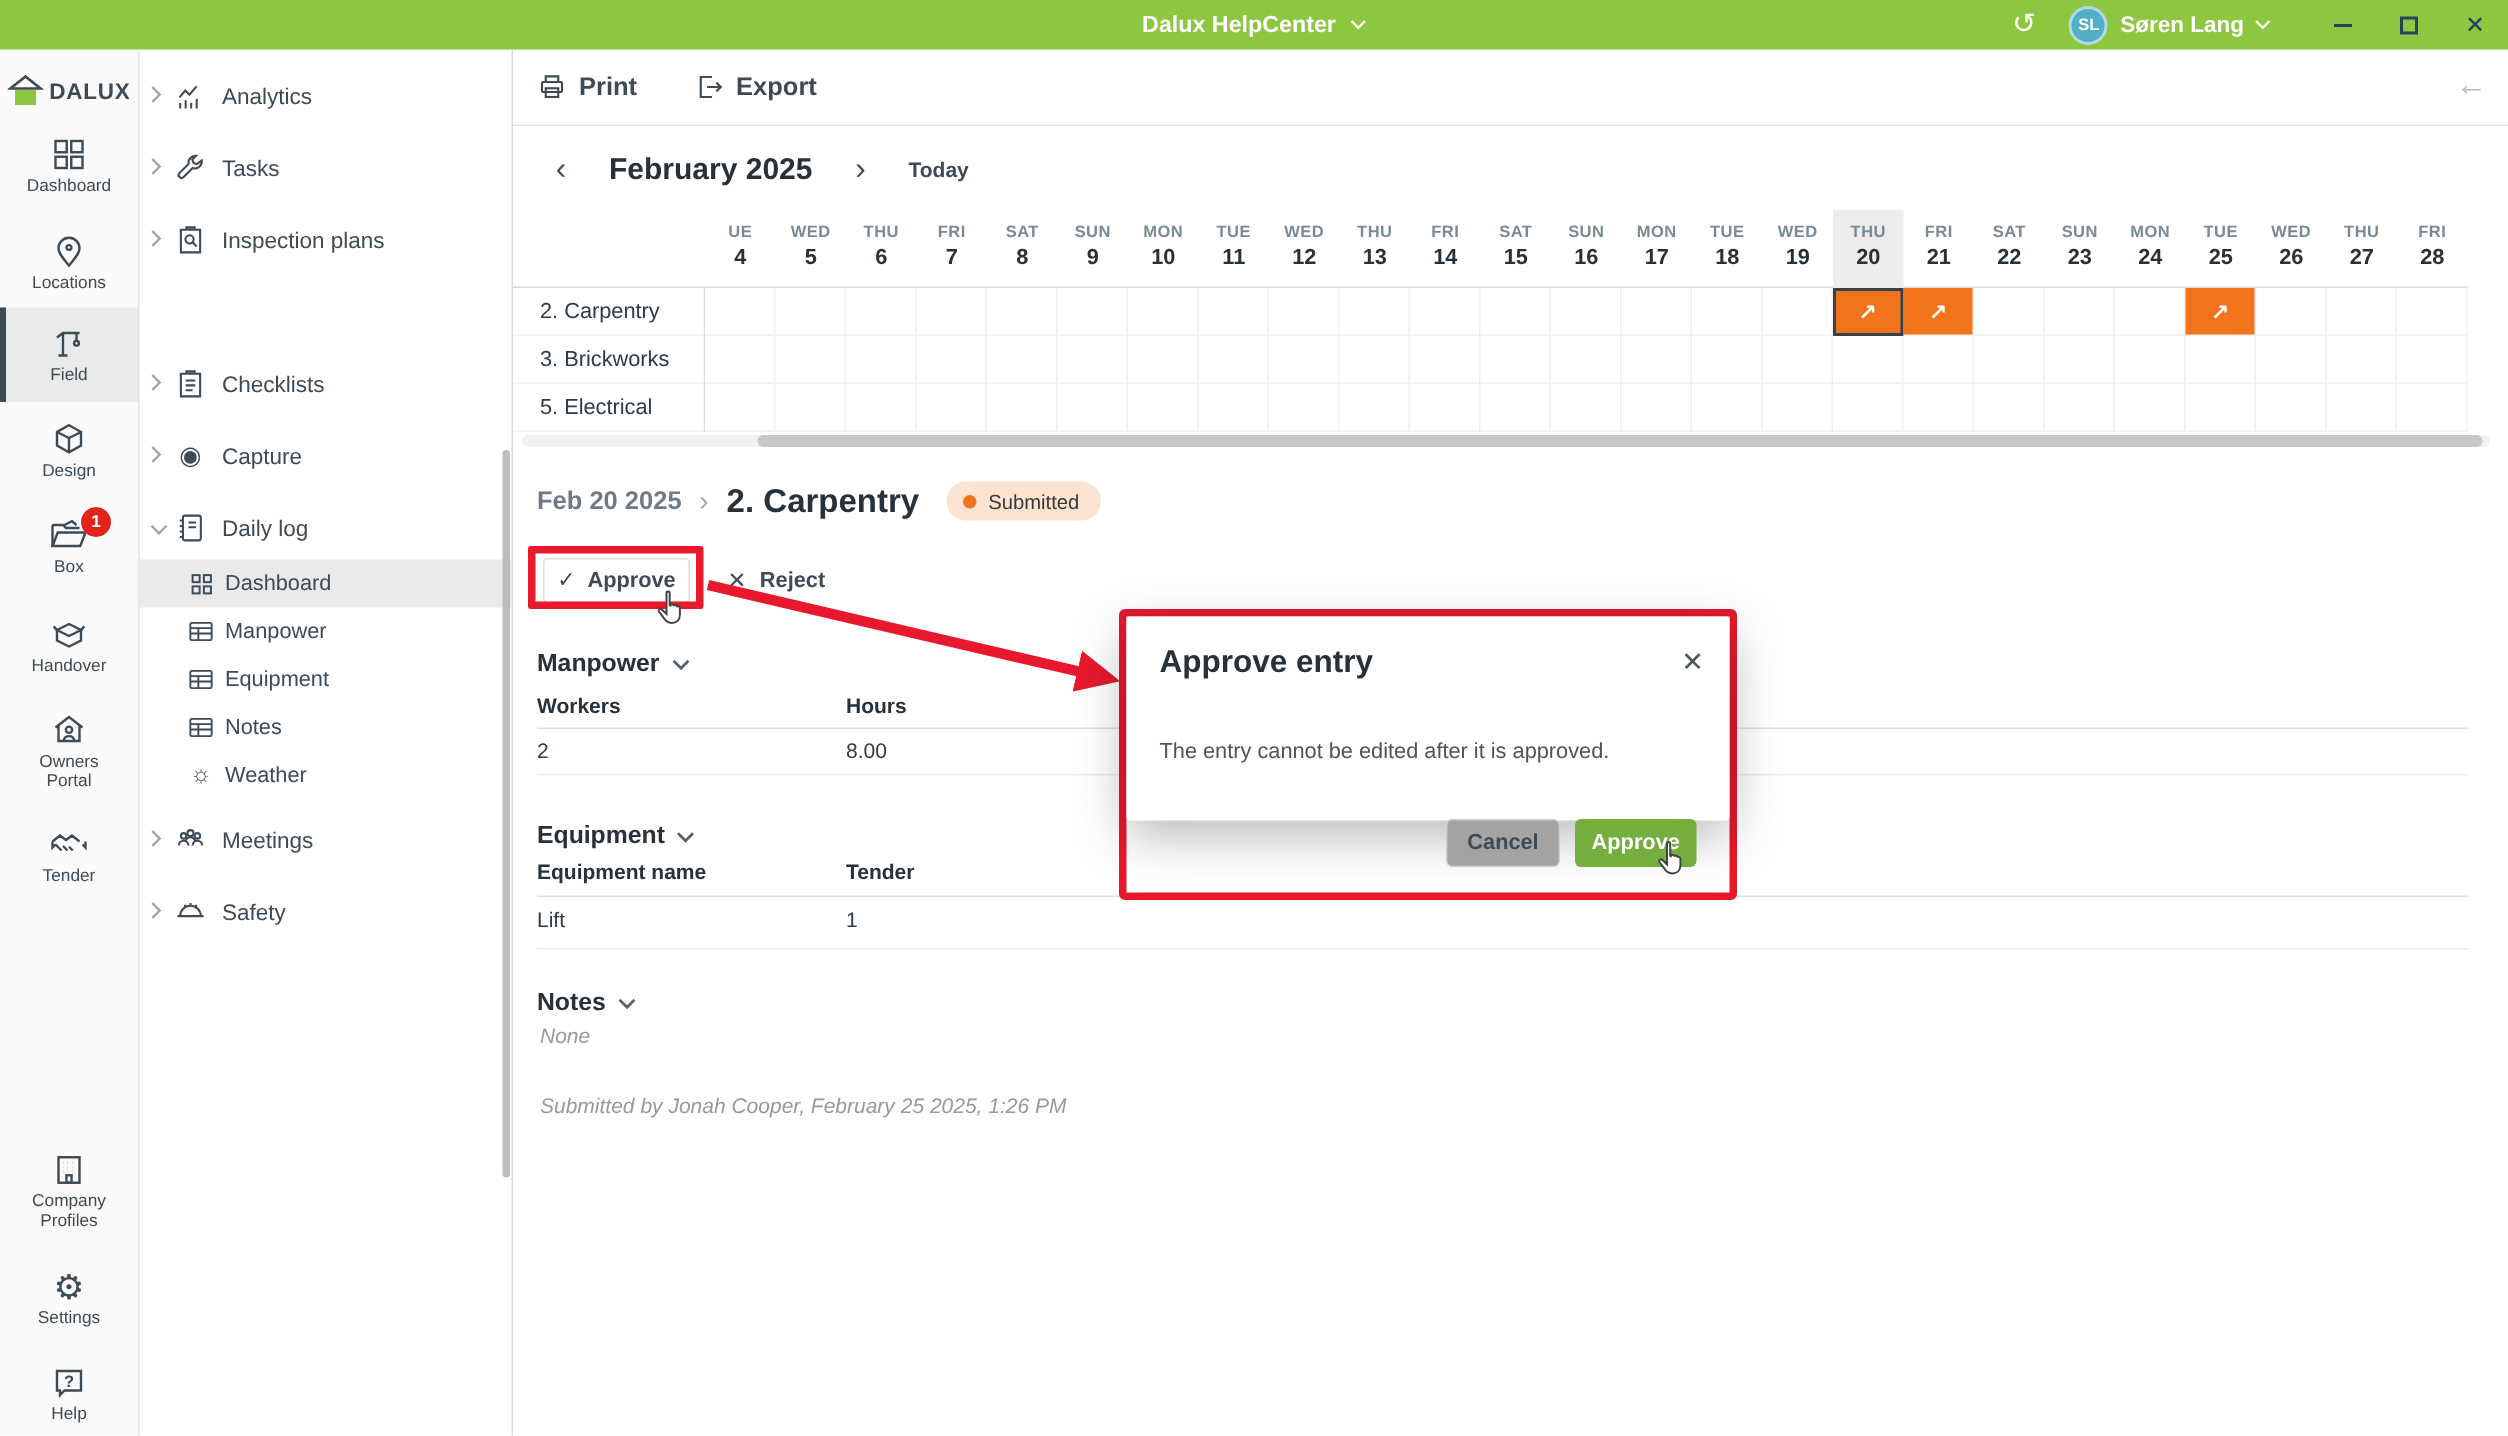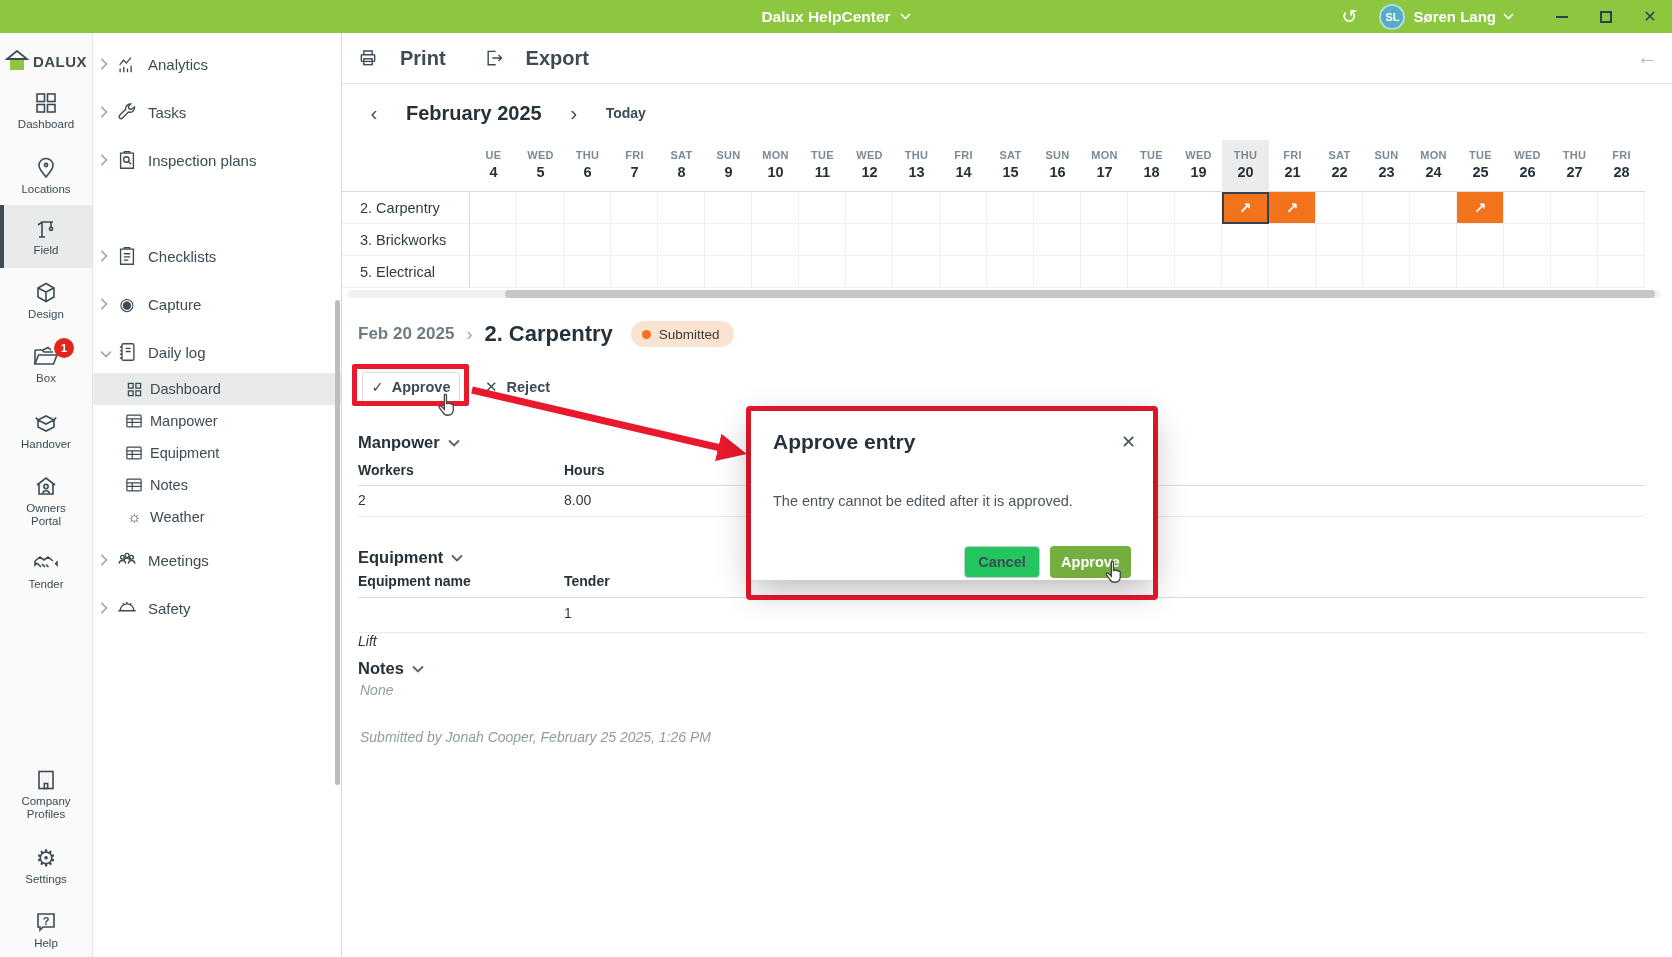--- a/index.html
+++ b/index.html
@@ -53,21 +53,21 @@
   .sb-child svg { stroke:#3C4B55; fill:none; stroke-width:1.4; }
   .sb-child .sb-lab { margin-left:8px; font-size:14.5px; }
   .sb-selected { background:#E9EAEA; }
   #splitter-thumb { position:absolute; left:335px; top:300px; width:5px; height:485px;
     background:#BDBDBD; border-radius:3px; z-index:57; }
 
   
   #main { position:absolute; left:342px; top:33px; width:1330px; height:924px; background:#fff; }
   #toolbar { position:absolute; left:0; top:0; width:1330px; height:51px; border-bottom:1px solid #E4E4E4;
     display:flex; align-items:center; }
-  .tool-btn { display:flex; align-items:center; gap:22px; font-size:20px; color:#3C4B55;
+  .tool-btn { display:flex; align-items:center; gap:8px; font-size:17px; color:#3C4B55;
     font-weight:bold; cursor:pointer; }
   .tool-btn svg { stroke:#3C4B55; fill:none; stroke-width:1.7; }
   #back-arrow { position:absolute; right:14px; top:12px; font-size:21px; color:#B3BAC0; cursor:pointer; }
 
   #cal-nav { position:absolute; left:0; top:62px; width:1330px; height:36px; display:flex; align-items:center; }
   .cal-arrow { font-size:21px; color:#3C4B55; cursor:pointer; width:20px; text-align:center; }
   #month-title { font-size:20px; font-weight:bold; color:#26313A; margin:15px 22px; }
   #today-btn { font-size:14px; font-weight:bold; color:#3C4B55; margin-left:22px; cursor:pointer; }
 
   #cal-header { position:absolute; left:0; top:107px; width:1303px; height:52px; border-bottom:1px solid #D8D8D8; }
@@ -125,26 +125,26 @@
 
   
   #redbox-approve { position:absolute; left:10px; top:331px; width:117px; height:42px;
     border:5px solid #E8192D; border-radius:2px; z-index:45; pointer-events:none; }
   #anno-arrow { position:absolute; left:0; top:0; width:1330px; height:924px; z-index:40; pointer-events:none; }
   .cursor-hand { position:absolute; z-index:65; }
 
   
   #modal-wrap { position:absolute; left:404px; top:373px; width:412px; height:194px;
     border:5px solid #E8192D; border-radius:4px; z-index:50; }
-  #modal { position:absolute; left:0; top:0; width:402px; height:169px; background:#fff; border-radius:2px;
+  #modal { position:absolute; left:0; top:0; width:402px; height:136px; background:#fff; border-radius:2px;
     box-shadow:0 10px 34px rgba(0,0,0,.28); }
   #modal-title { position:absolute; left:22px; top:19px; font-size:21px; font-weight:bold; color:#26313A; }
   #modal-close { position:absolute; right:17px; top:20px; font-size:18px; color:#4A5860; cursor:pointer; }
   #modal-body { position:absolute; left:22px; top:82px; font-size:14.5px; color:#4A555C; }
-  #modal-cancel { position:absolute; left:213px; top:135px; width:76px; height:32px; background:#22c55e;
+  #modal-cancel { position:absolute; left:213px; top:135px; width:76px; height:32px; background:#a3a3a3;
     border:1px solid #C6CDD2; border-radius:4px; font-size:14.5px; font-weight:bold; color:#3C4B55;
     display:flex; align-items:center; justify-content:center; cursor:pointer; }
   #modal-approve { position:absolute; left:299px; top:135px; width:81px; height:32px; background:#74AE3F;
     border:none; border-radius:4px; font-size:14.5px; font-weight:bold; color:#fff;
     display:flex; align-items:center; justify-content:center; cursor:pointer; }
 </style>
 </head>
 <body>
 
 <div id="topbar">
@@ -684,21 +684,21 @@
 
   <div class="sec-title" style="top:515px;">
     <span>Equipment</span>
     <svg width="12" height="8" viewBox="0 0 12 8">
         <polyline points="1,1.5 6,6.5 11,1.5"></polyline>
       </svg>
   </div>
   <div class="th col1" style="top:540px;">Equipment name</div>
   <div class="th col2" style="top:540px;">Tender</div>
   <div class="hline" style="top:564px;"></div>
-  <div class="td col1" style="top:600px;font-style:italic;">Lift</div>
+  <div class="td col1" style="top:572px;">Lift</div>
   <div class="td col2" style="top:572px;">1</div>
   <div class="hline lt" style="top:599px;"></div>
 
   <div class="sec-title" style="top:626px;">
     <span>Notes</span>
     <svg width="12" height="8" viewBox="0 0 12 8">
         <polyline points="1,1.5 6,6.5 11,1.5"></polyline>
       </svg>
   </div>
   <div class="italic-gray" style="top:649px;">None</div>

